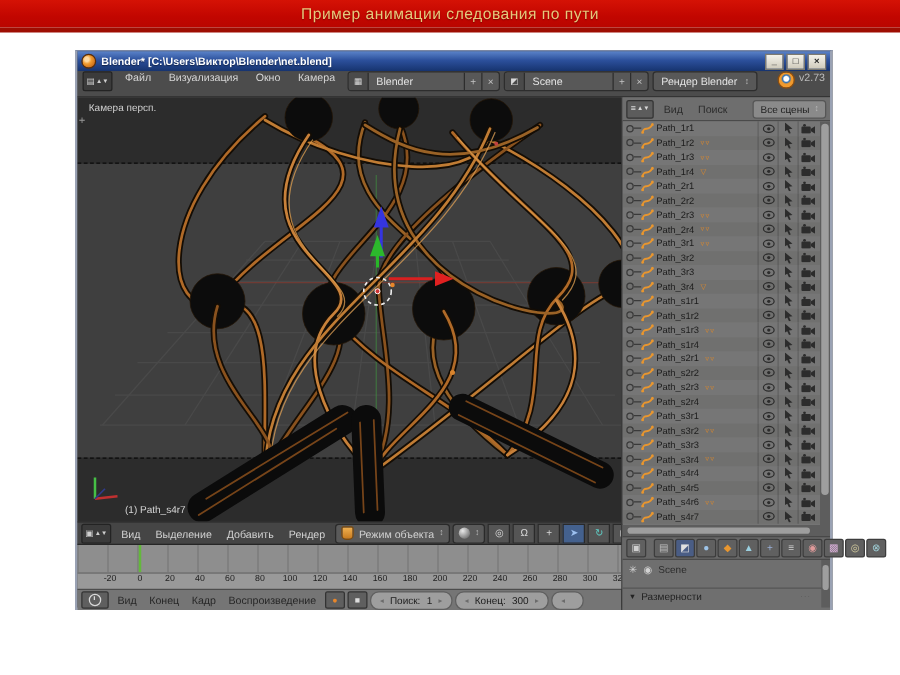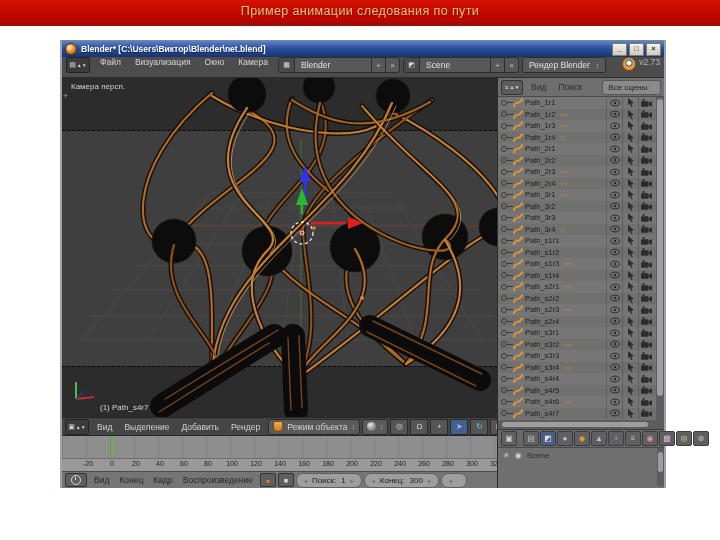--- a/index.html
+++ b/index.html
@@ -1414,19 +1414,24 @@
             <span class="ptab" style="color: rgb(224, 154, 154);">◉</span>
             <span class="ptab" style="color: rgb(216, 176, 216);">▩</span>
             <span class="ptab" style="color: rgb(216, 208, 160);">◎</span>
             <span class="ptab" style="color: rgb(160, 208, 216);">⊗</span>
           </div>
         <div class="pbread">
           <span class="bicon">✳</span>
           <span class="bicon">◉</span>
           <span>Scene</span>
         </div>
+        <div class="ppanel">
+          <span style="font-size:6px">▼</span>
+          <span>Размерности</span>
+          <span class="grip">∙∙∙</span>
+        </div>
         <div class="pscroll">
             <div class="thumb"></div>
           </div>
       </div>
     </div>
   </div>
 </div>
 
 </body></html>

